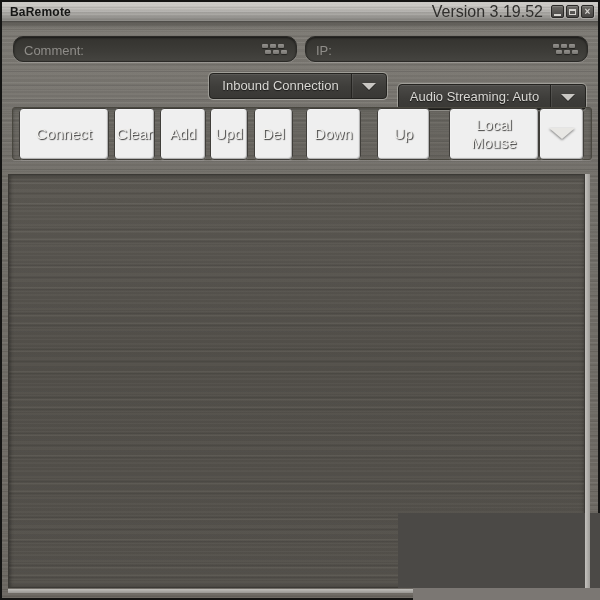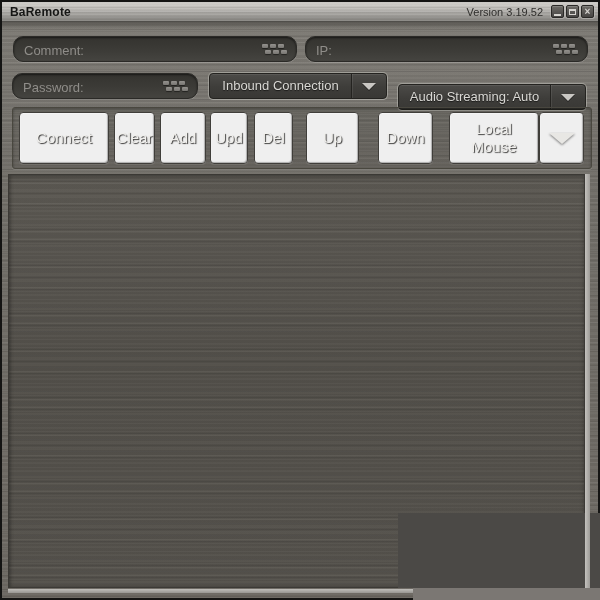--- a/index.html
+++ b/index.html
@@ -16,21 +16,21 @@
   .metal-body{
     background:
       repeating-linear-gradient(180deg, rgba(255,255,255,.05) 0 1px, rgba(0,0,0,0) 1px 4px),
       repeating-linear-gradient(180deg, rgba(0,0,0,.06) 0 1px, rgba(0,0,0,0) 1px 7px),
       repeating-linear-gradient(180deg, rgba(255,255,255,.02) 0 2px, rgba(0,0,0,.03) 2px 5px),
       linear-gradient(180deg,#7d7a74 0%,#716e68 30%,#6c6862 100%);
   }
   .titlebar{position:absolute;left:2px;top:2px;right:2px;height:19px;display:flex;align-items:center;border-bottom:1px solid #504e4a;}
   .title-text{font-size:12px;font-weight:bold;color:#161615;margin-left:8px;letter-spacing:.2px;}
   .title-spacer{flex:1;}
-  .version-text{font-size:11px;color:#2f2e2c;margin-right:8px;}
+  .version-text{font-size:16px;color:#2f2e2c;margin-right:8px;}
   .winbtns{display:flex;gap:2px;margin-right:4px;}
   .winbtn{width:13px;height:13px;box-sizing:border-box;border:1px solid #2a2927;border-radius:2px;
     background:linear-gradient(180deg,#6e6c68,#474543);
     box-shadow:0 0 0 1px rgba(195,193,189,.55), inset 0 1px 0 rgba(255,255,255,.15);
     display:flex;align-items:center;justify-content:center;cursor:default;}
   .glyph-min{width:7px;height:2px;background:#d6d4d0;margin-top:6px;}
   .glyph-max{width:7px;height:6px;box-sizing:border-box;border:1px solid #d6d4d0;border-top:2px solid #d6d4d0;}
   .glyph-close{font-size:10px;font-weight:bold;color:#d6d4d0;line-height:11px;}
 
   .bodyarea{position:absolute;left:2px;top:22px;right:2px;bottom:2px;}
@@ -56,21 +56,21 @@
     box-shadow:0 0 0 1px rgba(205,203,198,.45), 0 1px 1px rgba(255,255,255,.18), inset 0 1px 0 rgba(255,255,255,.08);
     display:flex;cursor:default;}
   .dd-label{flex:1;text-align:center;line-height:24px;font-size:13px;color:#d9d8d4;
     text-shadow:0 1px 1px rgba(0,0,0,.6);white-space:nowrap;overflow:hidden;}
   .dd-arrowbox{width:34px;border-left:1px solid #242320;box-shadow:inset 1px 0 0 rgba(255,255,255,.08);
     display:flex;align-items:center;justify-content:center;}
   .tri-down-sm{width:0;height:0;border-left:7px solid transparent;border-right:7px solid transparent;
     border-top:7px solid #c9c7c3;filter:drop-shadow(0 1px 0 rgba(0,0,0,.45));}
 
   
-  .tray{position:absolute;left:10px;top:107px;width:580px;height:62px;box-sizing:border-box;
+  .tray{position:absolute;left:10px;top:107px;width:580px;height:53px;box-sizing:border-box;
     border:1px solid #49473f;border-radius:3px;background:rgba(20,19,16,.14);
     box-shadow:inset 0 1px 3px rgba(0,0,0,.35), 0 1px 0 rgba(255,255,255,.15);
     display:flex;align-items:center;padding-left:6px;}
   .tbtn{box-sizing:border-box;height:52px;border:1px solid #403e3a;border-radius:4px;
     box-shadow:inset 0 1px 0 rgba(255,255,255,.32), inset 1px 0 0 rgba(255,255,255,.14),
                inset -1px -1px 1px rgba(0,0,0,.28), 0 1px 0 rgba(255,255,255,.10);
     color:#f1f0ed;font-size:15px;text-shadow:1px 1px 1px rgba(25,24,22,.85);
     display:flex;flex-direction:column;align-items:center;justify-content:center;
     text-align:center;line-height:18px;cursor:default;
     background:
@@ -148,56 +148,41 @@
             <span class="key"></span>
           </span>
         <span class="krow">
             <span class="key"></span>
             <span class="key"></span>
             <span class="key"></span>
           </span>
       </span>
     </div>
 
-    <div class="field" style="left:10px;top:51px;width:186px;">
-      <input type="text" placeholder="Password:" style="">
-      <span class="keypad">
-        <span class="krow">
-            <span class="key"></span>
-            <span class="key"></span>
-            <span class="key"></span>
-          </span>
-        <span class="krow">
-            <span class="key"></span>
-            <span class="key"></span>
-            <span class="key"></span>
-          </span>
-      </span>
-    </div>
     <div class="dropdown" style="left:207px;top:51px;width:178px;">
       <span class="dd-label">Inbound Connection</span>
       <span class="dd-arrowbox">
           <span class="tri-down-sm"></span>
         </span>
     </div>
     <div class="dropdown" style="left:396px;top:62px;width:188px;">
       <span class="dd-label">Audio Streaming: Auto</span>
       <span class="dd-arrowbox">
           <span class="tri-down-sm"></span>
         </span>
     </div>
 
     <div class="tray" style="top:85px;">
       <button class="tbtn" style="width:90px;margin-right:5px;">Connect</button>
       <button class="tbtn" style="width:41px;margin-right:5px;">Clear</button>
       <button class="tbtn" style="width:46px;margin-right:4px;">Add</button>
       <button class="tbtn" style="width:38px;margin-right:6px;">Upd</button>
       <button class="tbtn" style="width:39px;margin-right:13px;">Del</button>
+      <button class="tbtn" style="width:55px;margin-right:16px;">Down</button>
       <button class="tbtn" style="width:53px;margin-right:19px;">Up</button>
-      <button class="tbtn" style="width:55px;margin-right:16px;">Down</button>
       <button class="tbtn" style="width:90px;padding:0 24px;">Local Mouse</button>
       <button class="tbtn" style="width:45px;">
           <span class="tri-down-lg"></span>
         </button>
     </div>
 
     <div class="panel" style="left:6px;top:152px;"></div>
     <div class="strip-right" style="left:583px;top:152px;"></div>
     <div class="strip-bottom" style="left:6px;top:567px;"></div>
 

